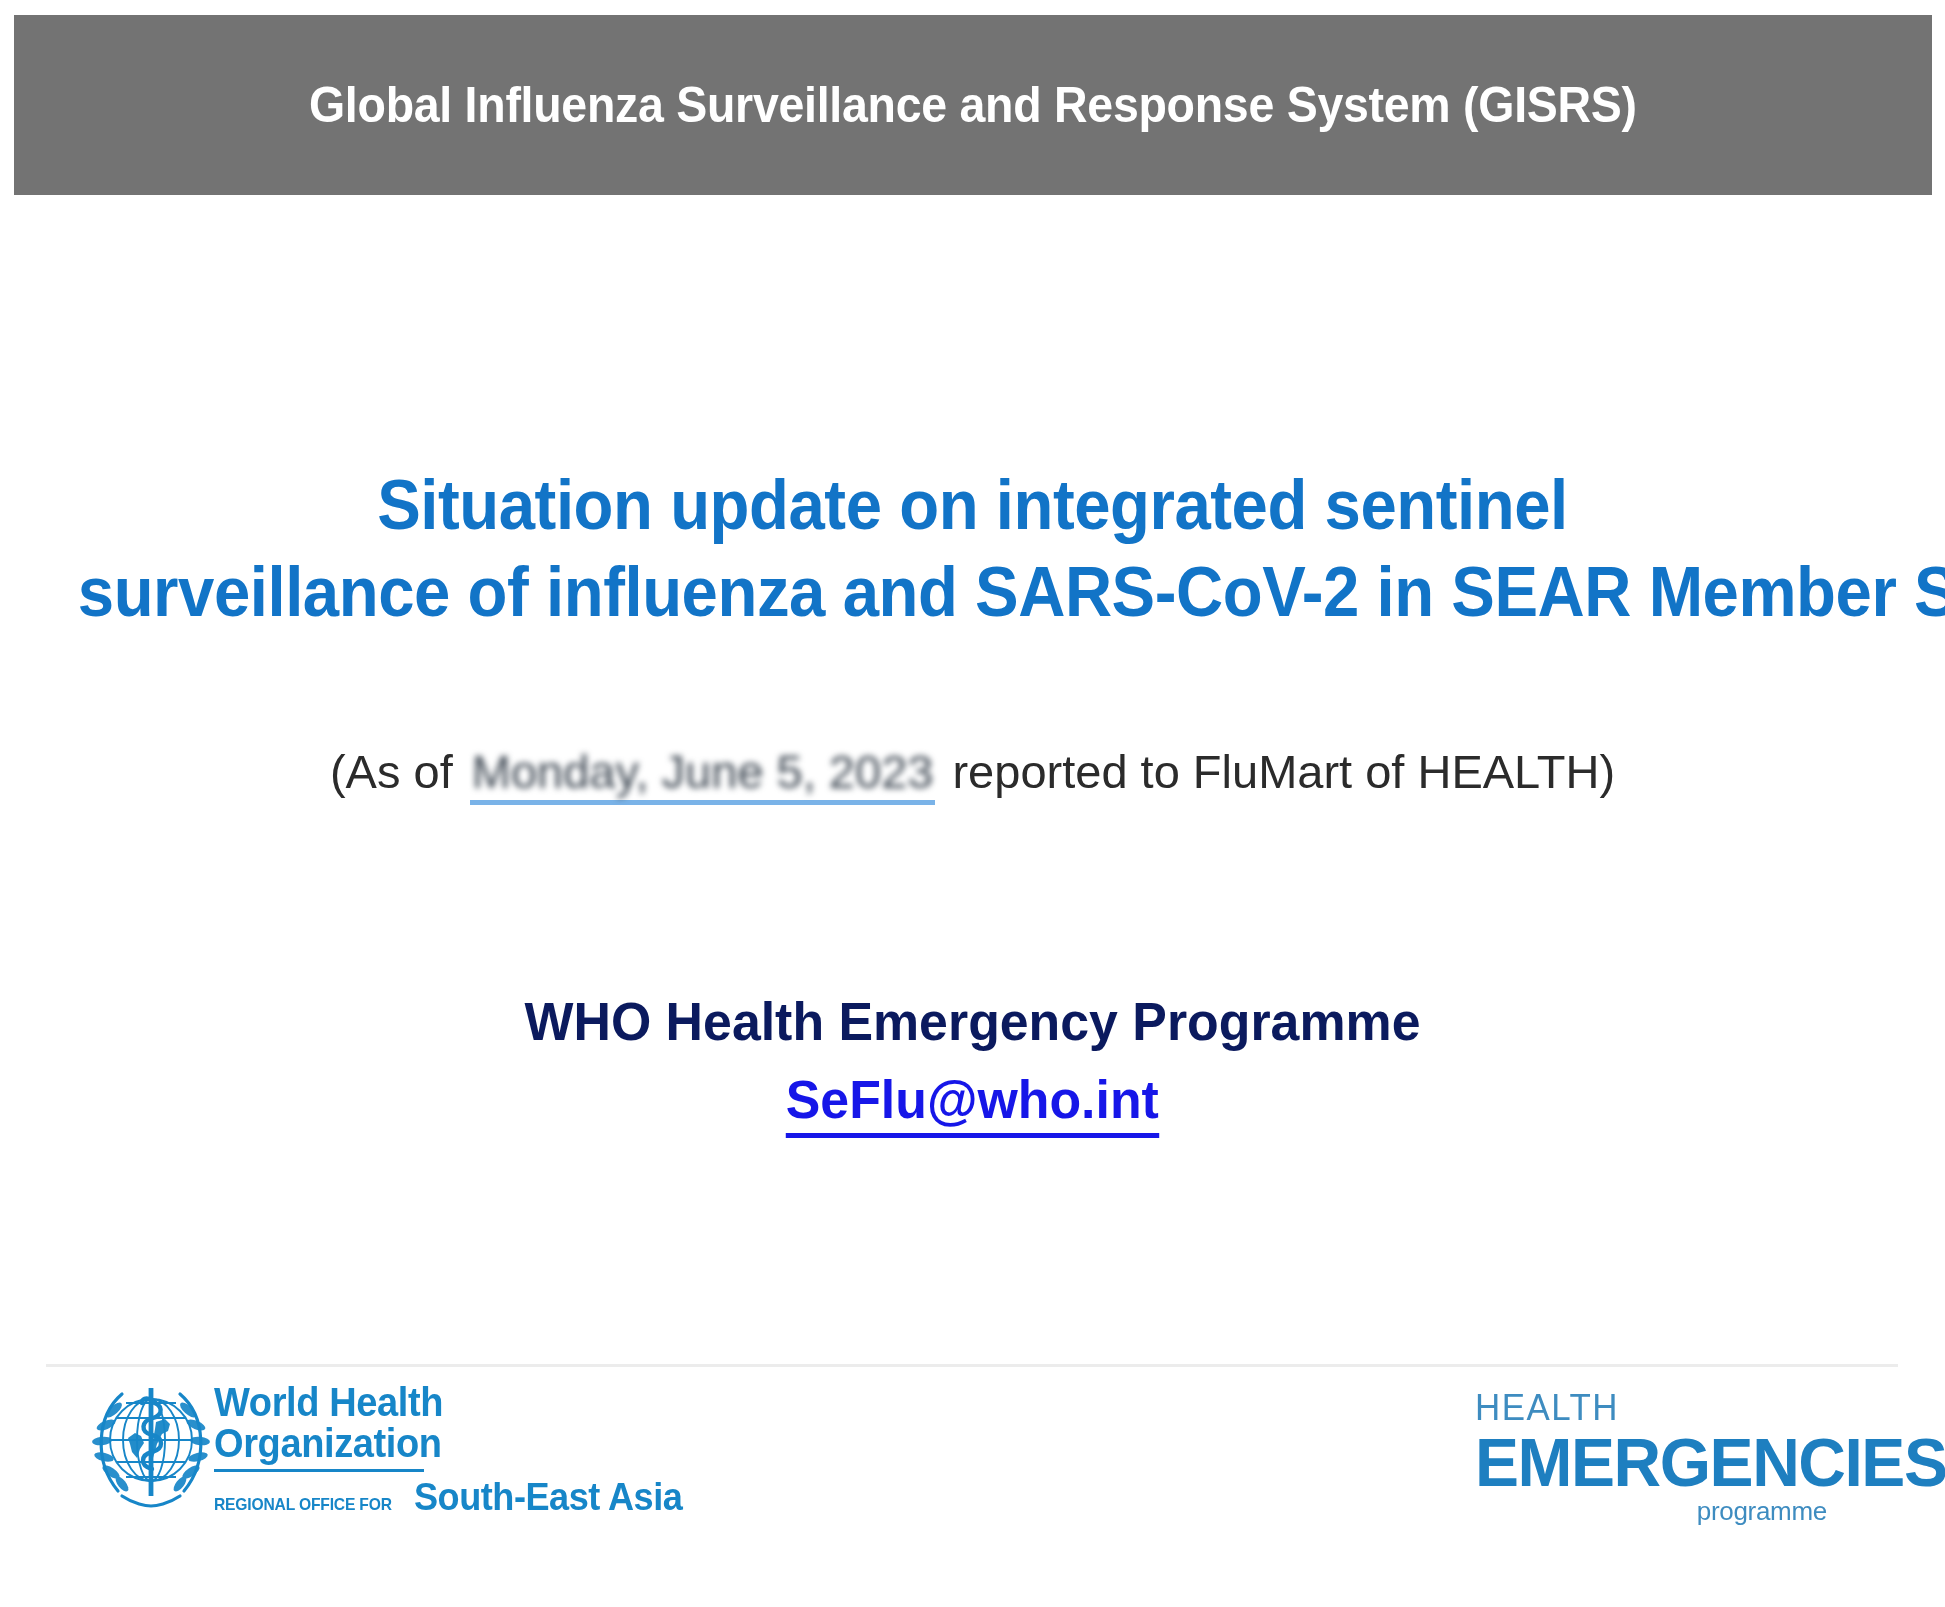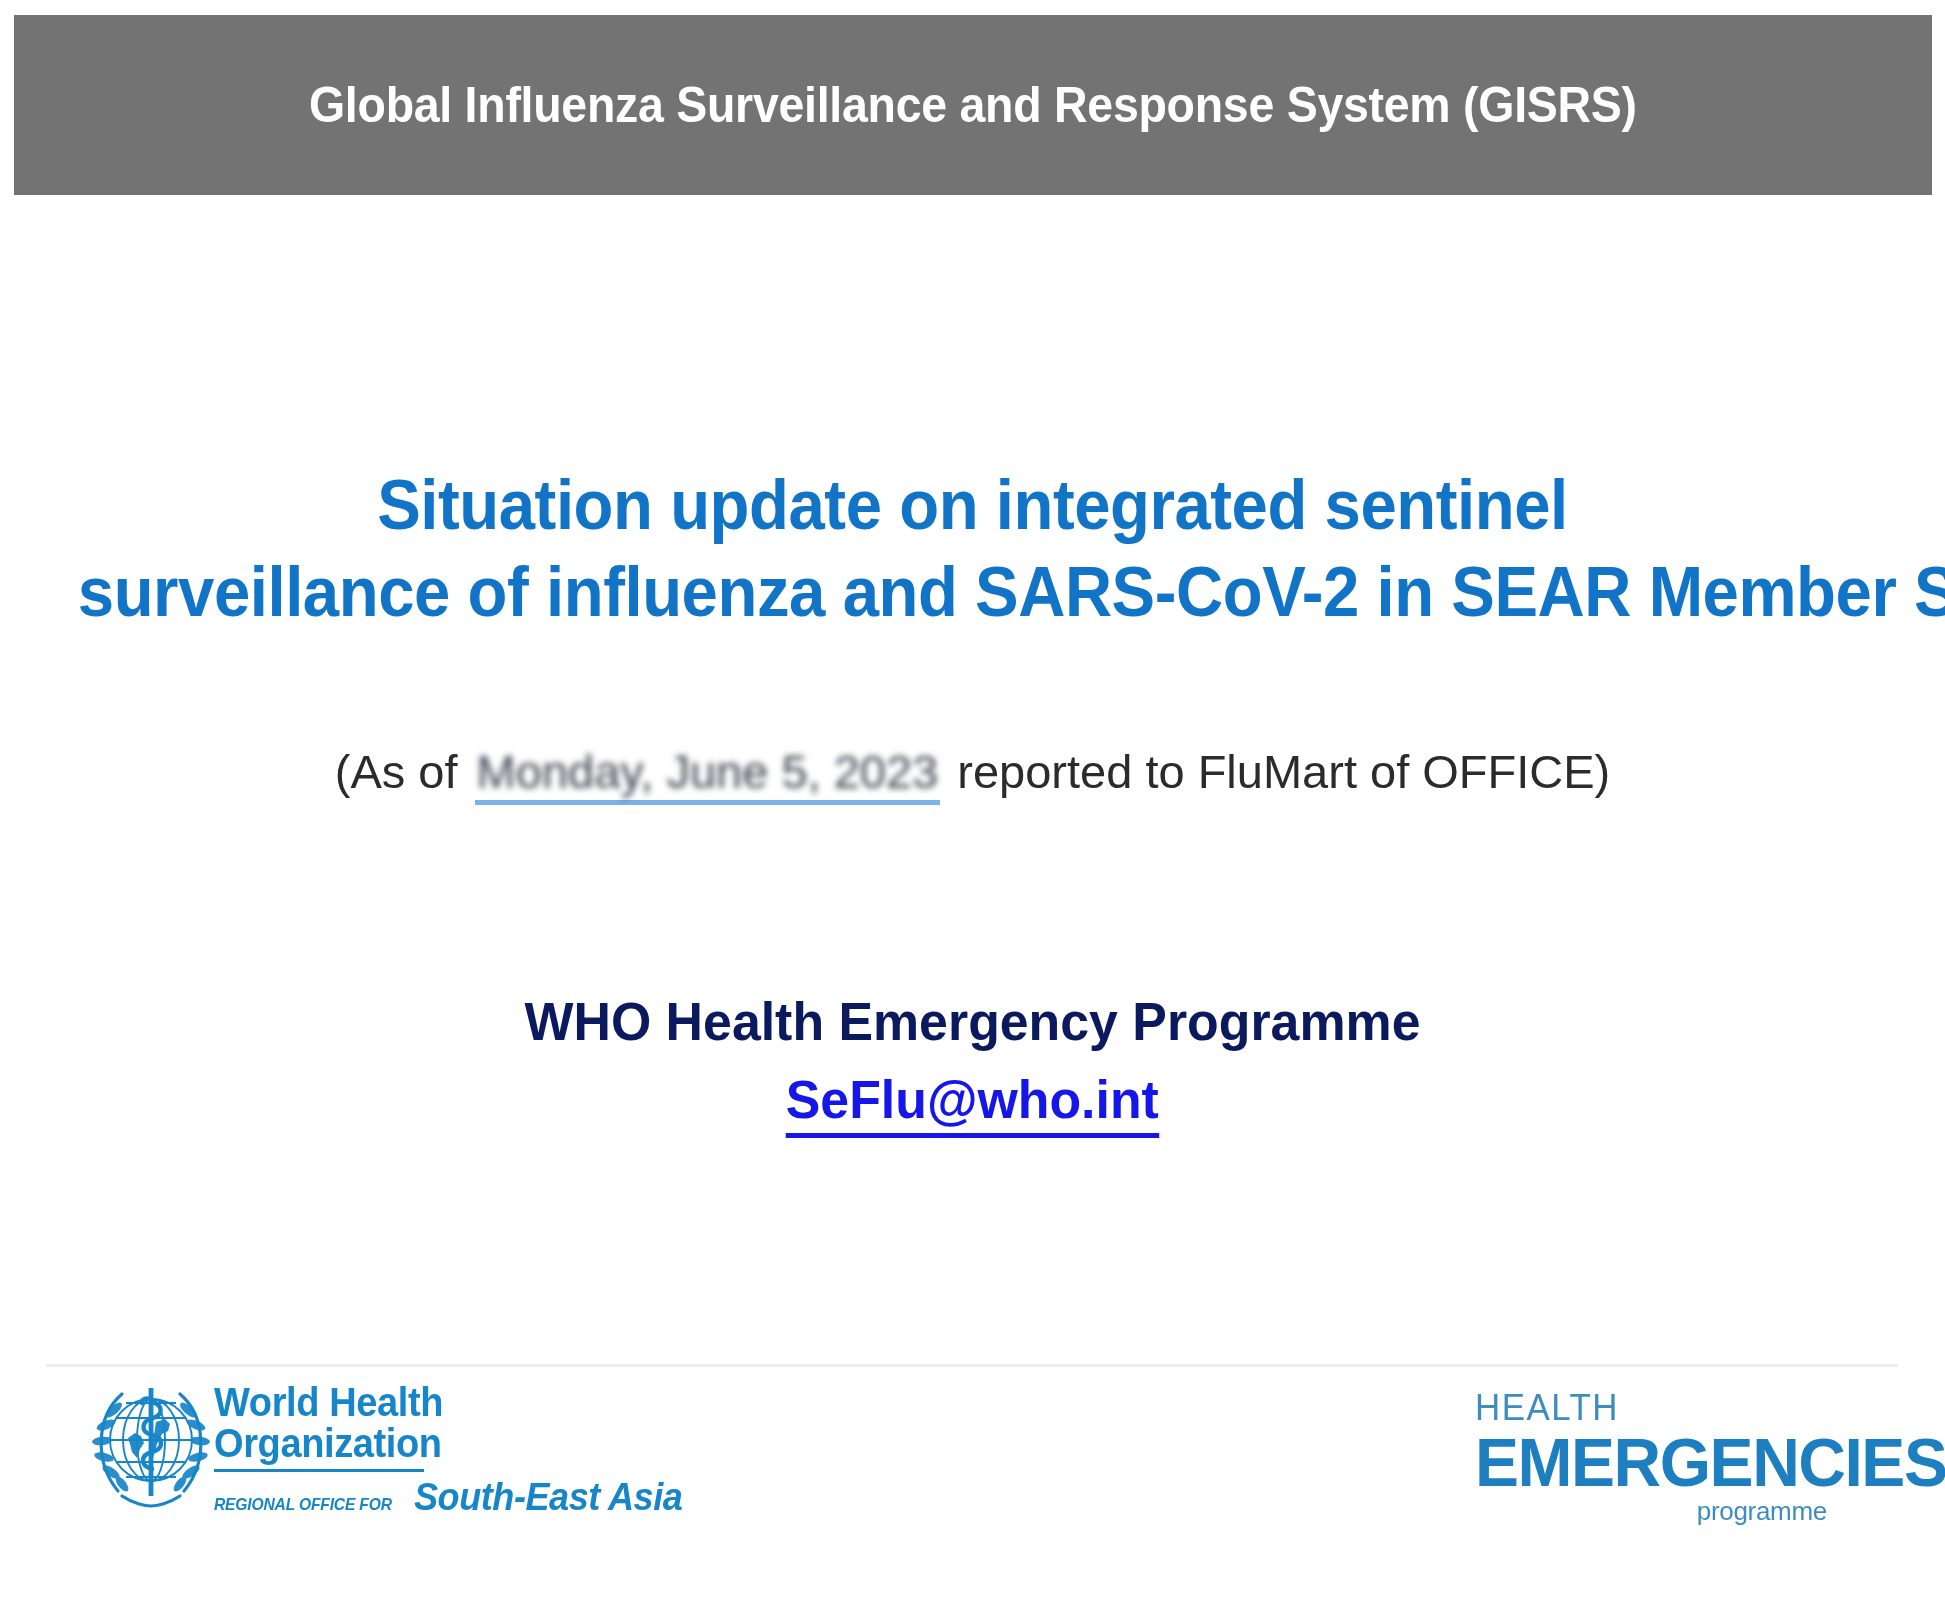--- a/index.html
+++ b/index.html
@@ -161,21 +161,20 @@
   }
   #who-rule {
     height: 3px;
     background: #1786C8;
     width: 210px;
     margin: 5px 0 4px 0;
   }
   #who-line3 {
     display: flex;
     align-items: baseline;
-    font-style: italic;
   }
   #who-regional {
     color: #1786C8;
     font-weight: bold;
     font-size: 17px;
     letter-spacing: -0.2px;
     transform: scaleX(0.92);
     transform-origin: left center;
     margin-right: 7px;
   }
@@ -235,21 +234,21 @@
 </div>
 
 <div id="title-block">
   <div class="main-title-line">Situation update on integrated sentinel</div>
   <div class="main-title-line">surveillance of influenza and SARS-CoV-2 in SEAR Member States</div>
 </div>
 
 <div id="subtitle-row">
   <span>(As of</span>
   <span id="subtitle-date-wrap"><span id="subtitle-date">Monday, June 5, 2023</span></span>
-  <span>reported to FluMart of OFFICE)</span>
+  <span>reported to FluMart of HEALTH)</span>
 </div>
 
 <div id="contact-block">
   <div id="contact-programme">WHO Health Emergency Programme</div>
   <div>
     <a id="contact-email">SeFlu@who.int</a>
   </div>
 </div>
 
 <div id="footer-divider"></div>

